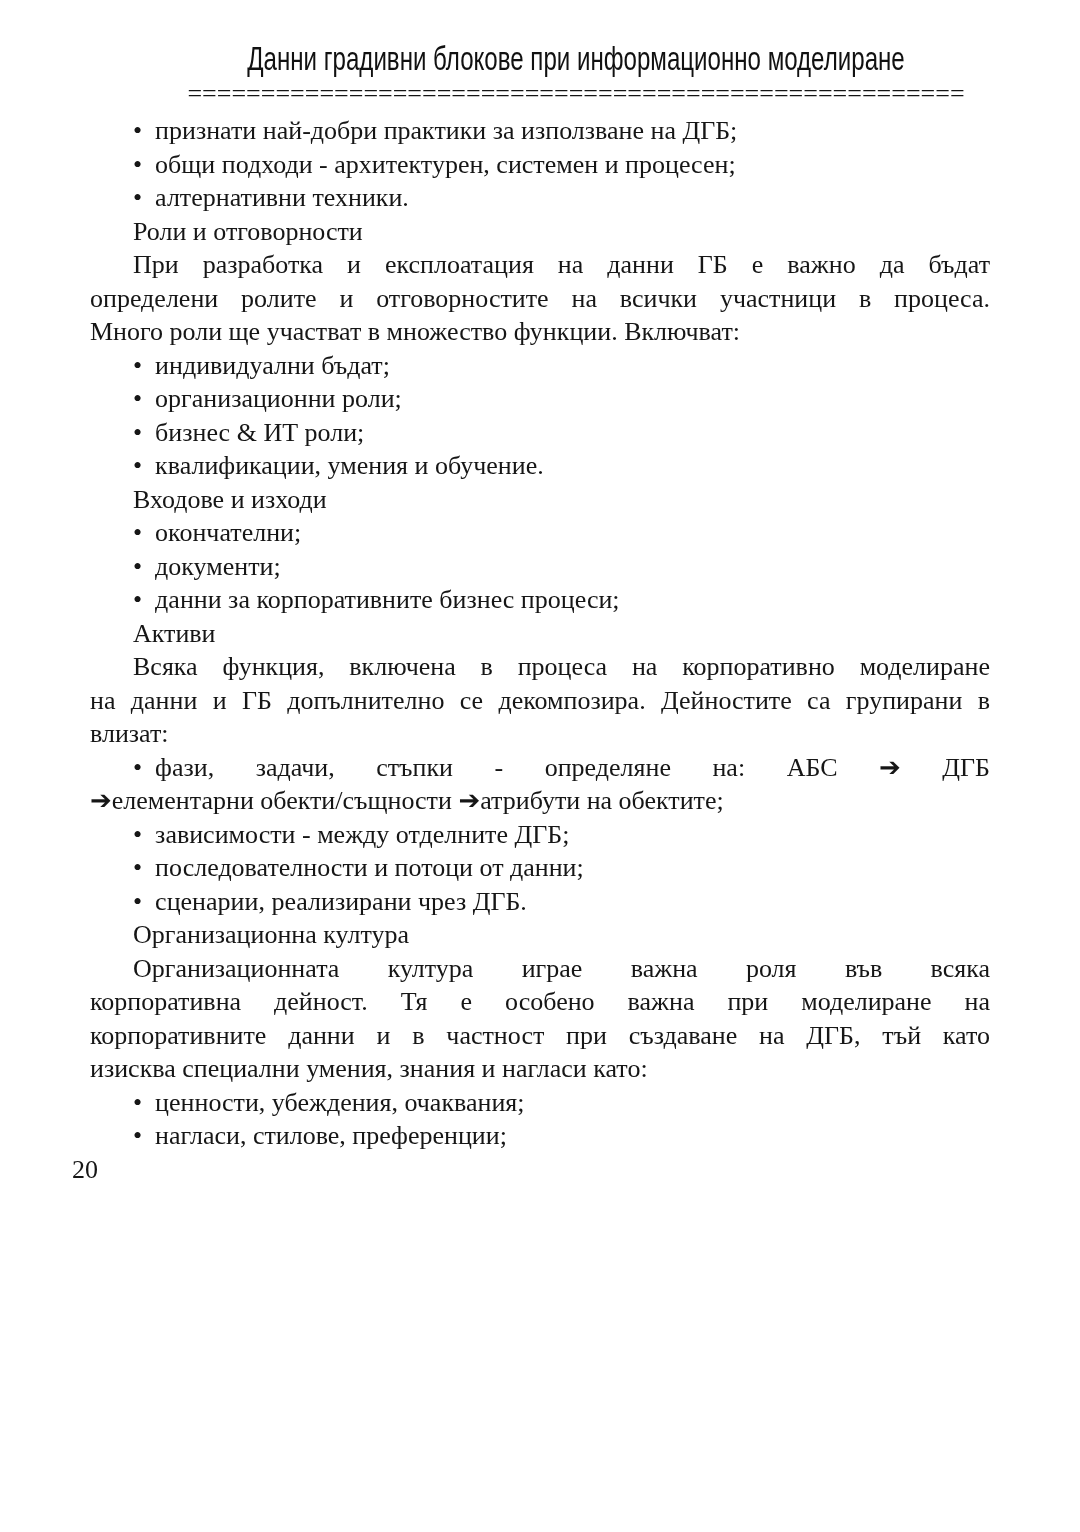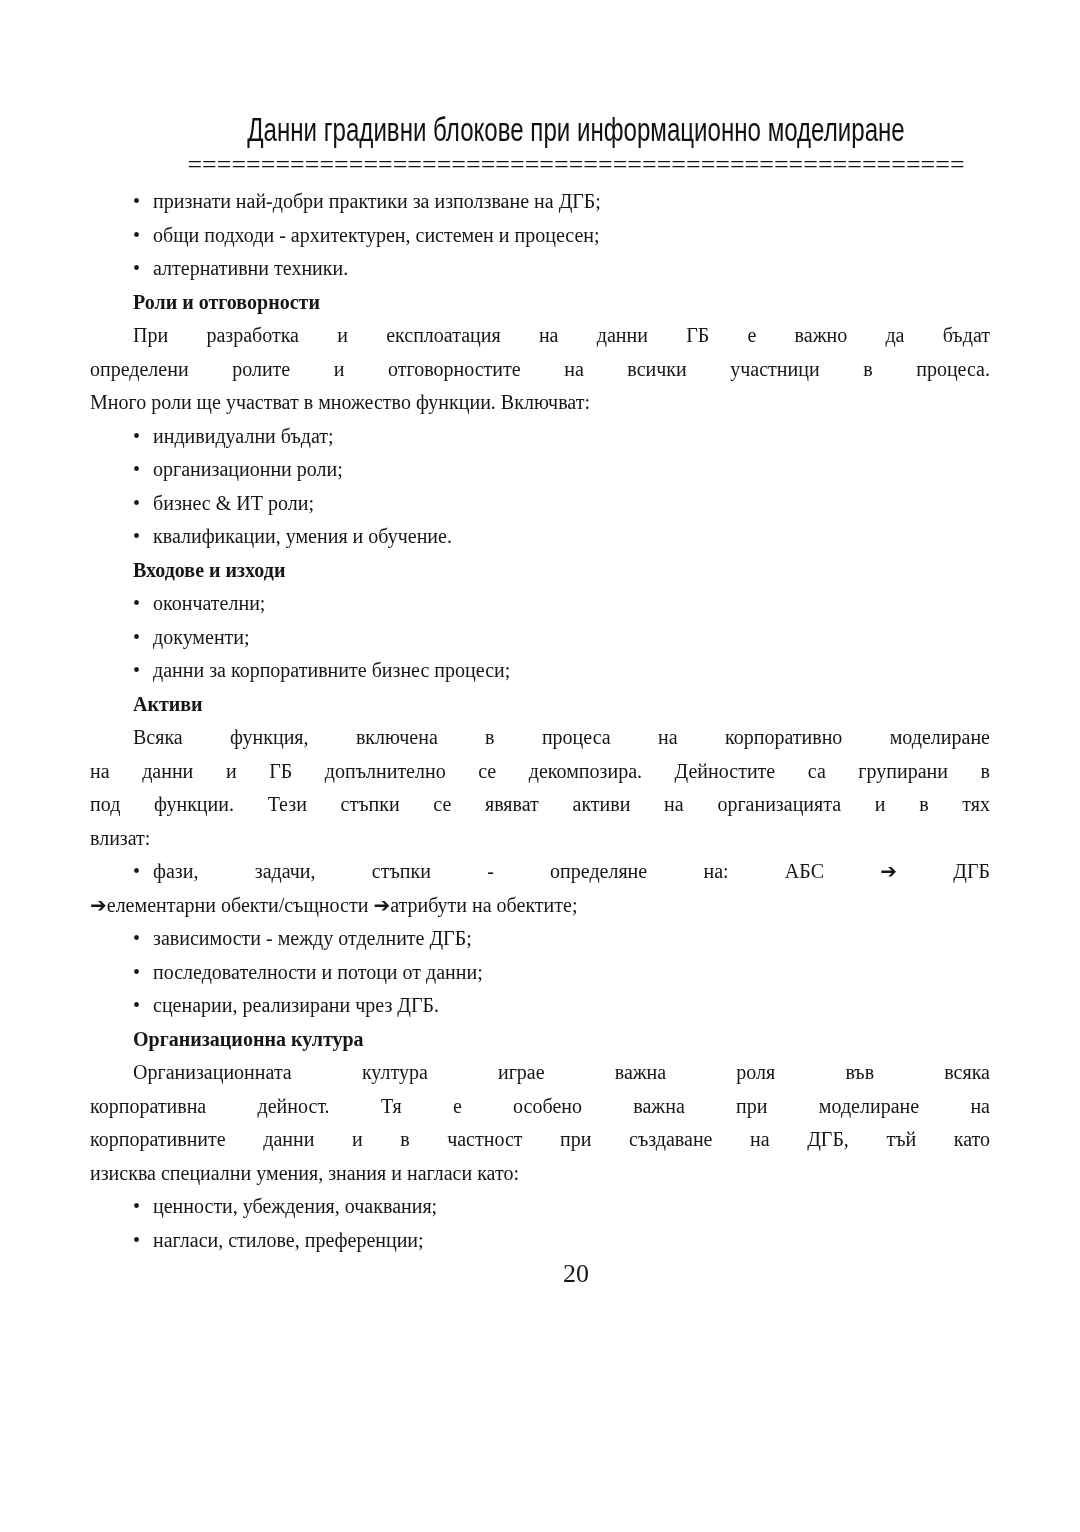--- a/index.html
+++ b/index.html
@@ -6,21 +6,21 @@
   .page {
     position: relative;
     width: 1080px;
     height: 1532px;
     background: #ffffff;
     overflow: hidden;
     font-family: "Liberation Serif", "DejaVu Serif", serif;
     color: #161616;
   }
   .doc-header {
-    padding-top: 111px;
+    padding-top: 40px;
     margin-left: 72px;
     text-align: center;
   }
   .doc-title {
     font-family: "Liberation Sans", "DejaVu Sans", sans-serif;
     font-size: 33px;
     line-height: 38px;
     color: #111111;
     transform: scaleX(0.73);
     transform-origin: 50% 50%;
@@ -29,33 +29,32 @@
   .doc-divider {
     font-size: 26px;
     line-height: 28px;
     margin-top: 2px;
     white-space: nowrap;
     letter-spacing: 0px;
     color: #141414;
   }
   .doc-body {
     margin: 6px 90px 0 90px;
-    font-size: 20px;
+    font-size: 26px;
     line-height: 33.5px;
   }
   .block { margin: 0; }
-  .type-heading { font-weight: bold; }
+  .type-heading { font-weight: normal; }
   .tline { text-align: justify; }
   .tline.first { text-indent: 43px; }
   .tline.just { text-align-last: justify; }
   .marker { margin-right: 13px; }
   .page-num {
     margin-left: 72px;
     margin-top: 0px;
-    text-align: center;
     font-size: 26px;
     line-height: 33.5px;
     color: #161616;
   }
 </style>
 </head>
 <body>
 
 <div class="page">
   <div class="doc-header">
@@ -103,21 +102,20 @@
       </div>
       <div class="block type-bullet">
         <div class="tline first"><span class="marker">•</span><span>данни за корпоративните бизнес процеси;</span></div>
       </div>
       <div class="block type-heading">
         <div class="tline first">Активи</div>
       </div>
       <div class="block type-paragraph">
         <div class="tline first just">Всяка функция, включена в процеса на корпоративно моделиране</div>
         <div class="tline just">на данни и ГБ допълнително се декомпозира. Дейностите са групирани в</div>
-        <div class="tline just">под функции. Тези стъпки се явяват активи на организацията и в тях</div>
         <div class="tline">влизат:</div>
       </div>
       <div class="block type-bullet">
         <div class="tline first just"><span class="marker">•</span><span>фази, задачи, стъпки - определяне на: АБС ➔ ДГБ</span></div>
         <div class="tline">➔елементарни обекти/същности ➔атрибути на обектите;</div>
       </div>
       <div class="block type-bullet">
         <div class="tline first"><span class="marker">•</span><span>зависимости - между отделните ДГБ;</span></div>
       </div>
       <div class="block type-bullet">

